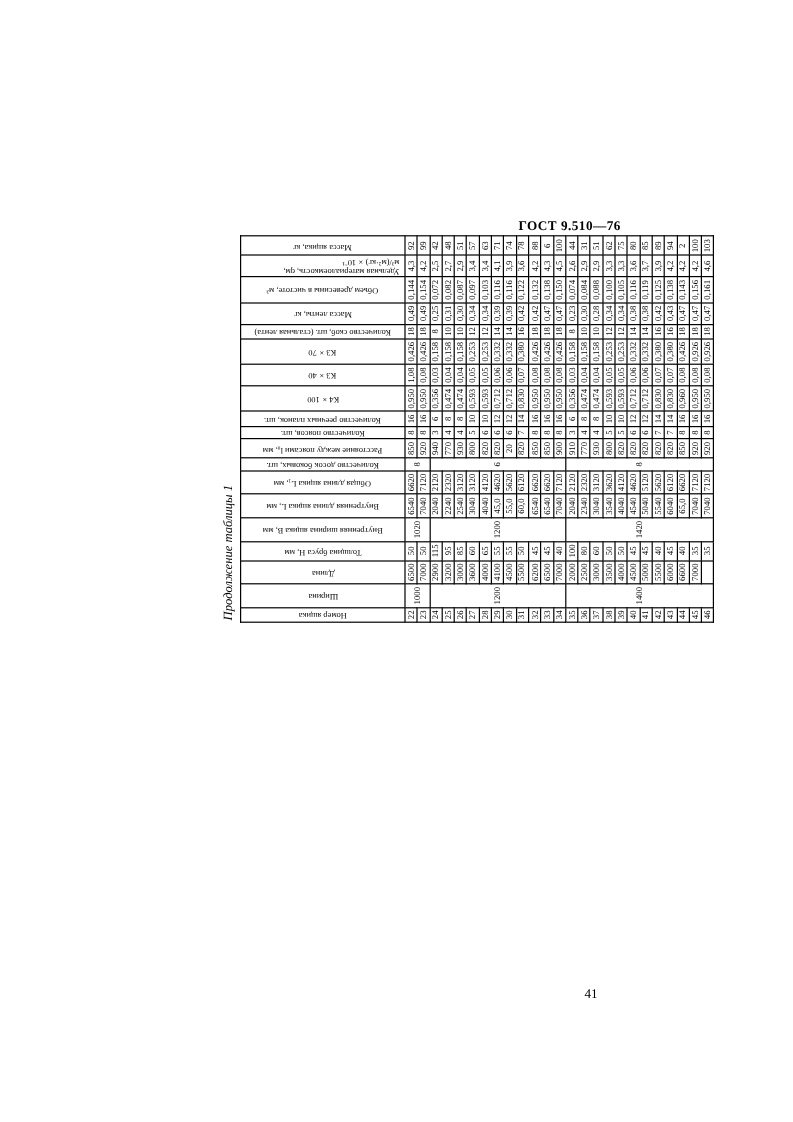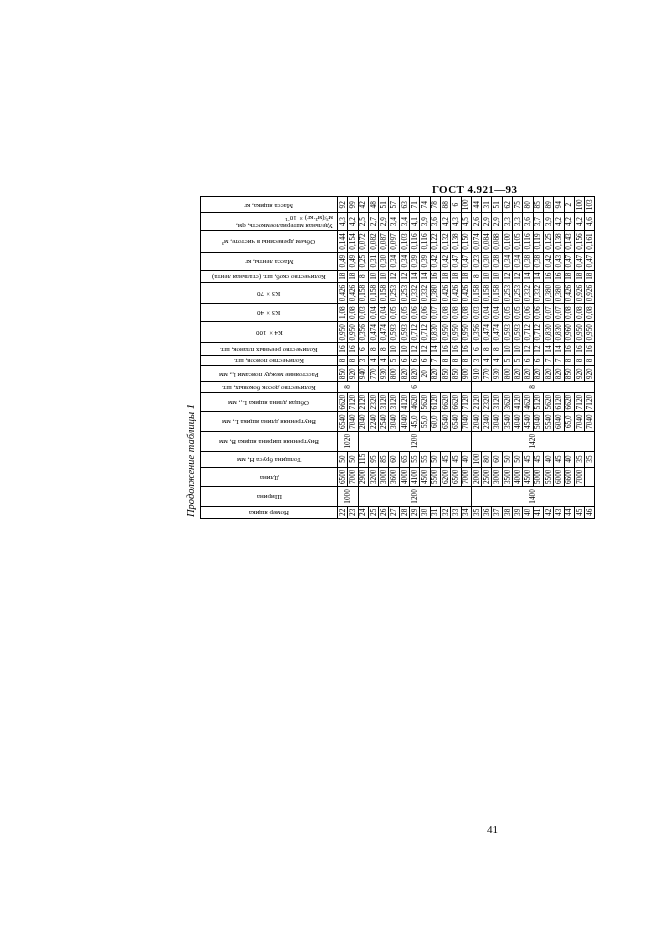--- a/index.html
+++ b/index.html
@@ -85,21 +85,21 @@
   tr.grp-top td{border-top:1.6px solid #000;}
 
   
   table.gtab{border:1.6px solid #000;}
 </style>
 </head>
 <body>
 
 <div class="page">
 
-  <div class="gost-head">ГОСТ 4.921—93</div>
+  <div class="gost-head">ГОСТ 9.510—76</div>
 
   <div class="folio">41</div>
 
   <div class="rot-wrap">
     <div class="rot-inner" id="rotInner" style="transform: rotate(-90deg) translate(-323px, 0px); transform-origin: 0px 0px;">
 
       <div class="tbl-title">Продолжение таблицы 1</div>
 
       <table class="gtab">
         <thead>

